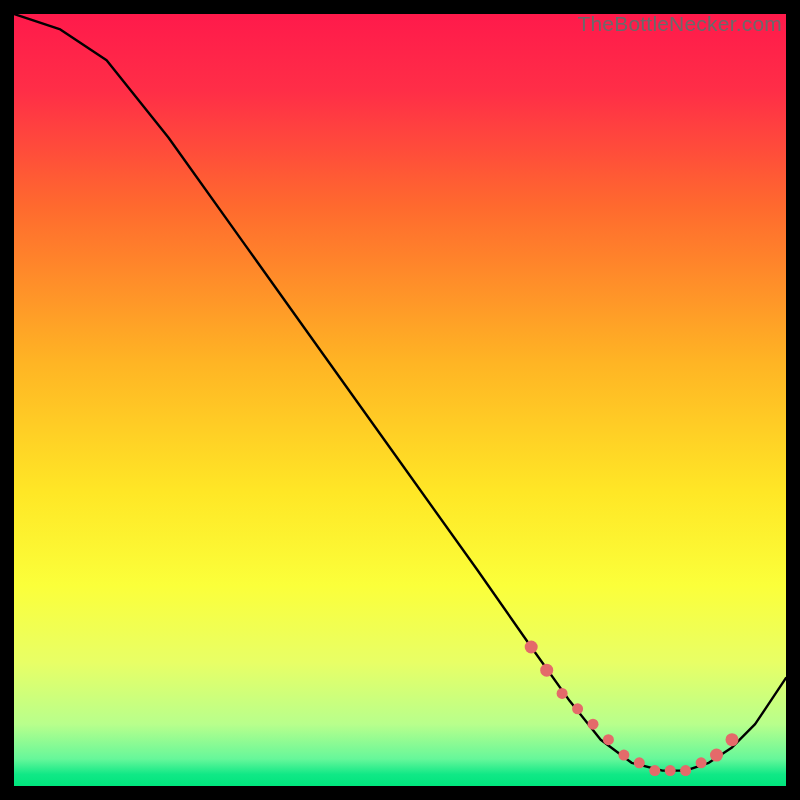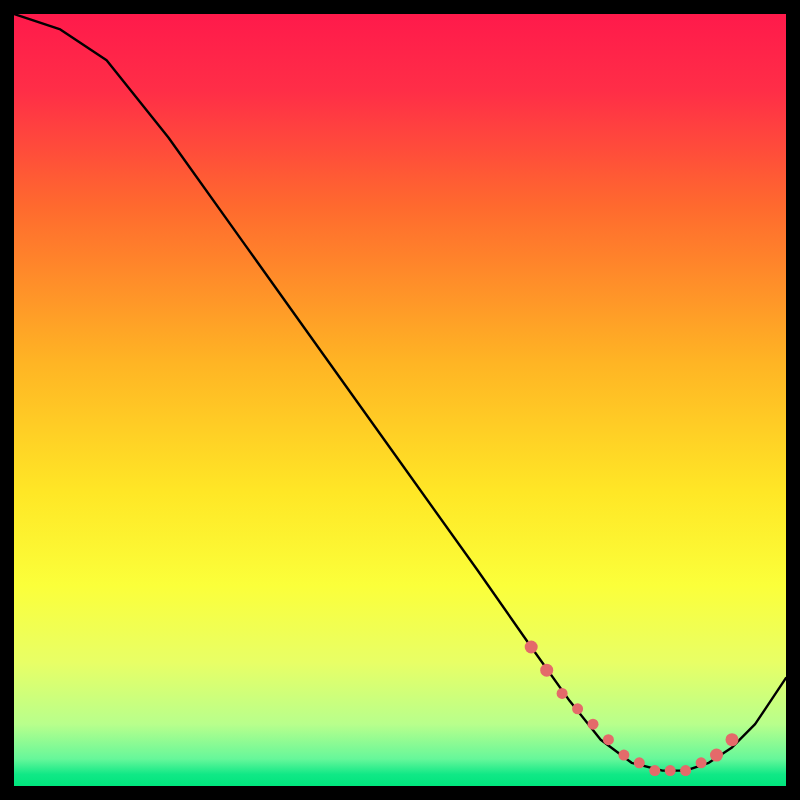--- a/index.html
+++ b/index.html
@@ -69,13 +69,14 @@
         <circle cx="609.9" cy="741.1" r="5.5" fill="#e46a6a"></circle>
         <circle cx="625.3" cy="748.8" r="5.5" fill="#e46a6a"></circle>
         <circle cx="640.8" cy="756.6" r="5.5" fill="#e46a6a"></circle>
         <circle cx="656.2" cy="756.6" r="5.5" fill="#e46a6a"></circle>
         <circle cx="671.6" cy="756.6" r="5.5" fill="#e46a6a"></circle>
         <circle cx="687.1" cy="748.8" r="5.5" fill="#e46a6a"></circle>
         <circle cx="702.5" cy="741.1" r="6.5" fill="#e46a6a"></circle>
         <circle cx="718.0" cy="725.7" r="6.5" fill="#e46a6a"></circle>
       </g>
   </svg>
+  <div class="watermark">TheBottleNecker.com</div>
 </div>
 
 </body></html>

